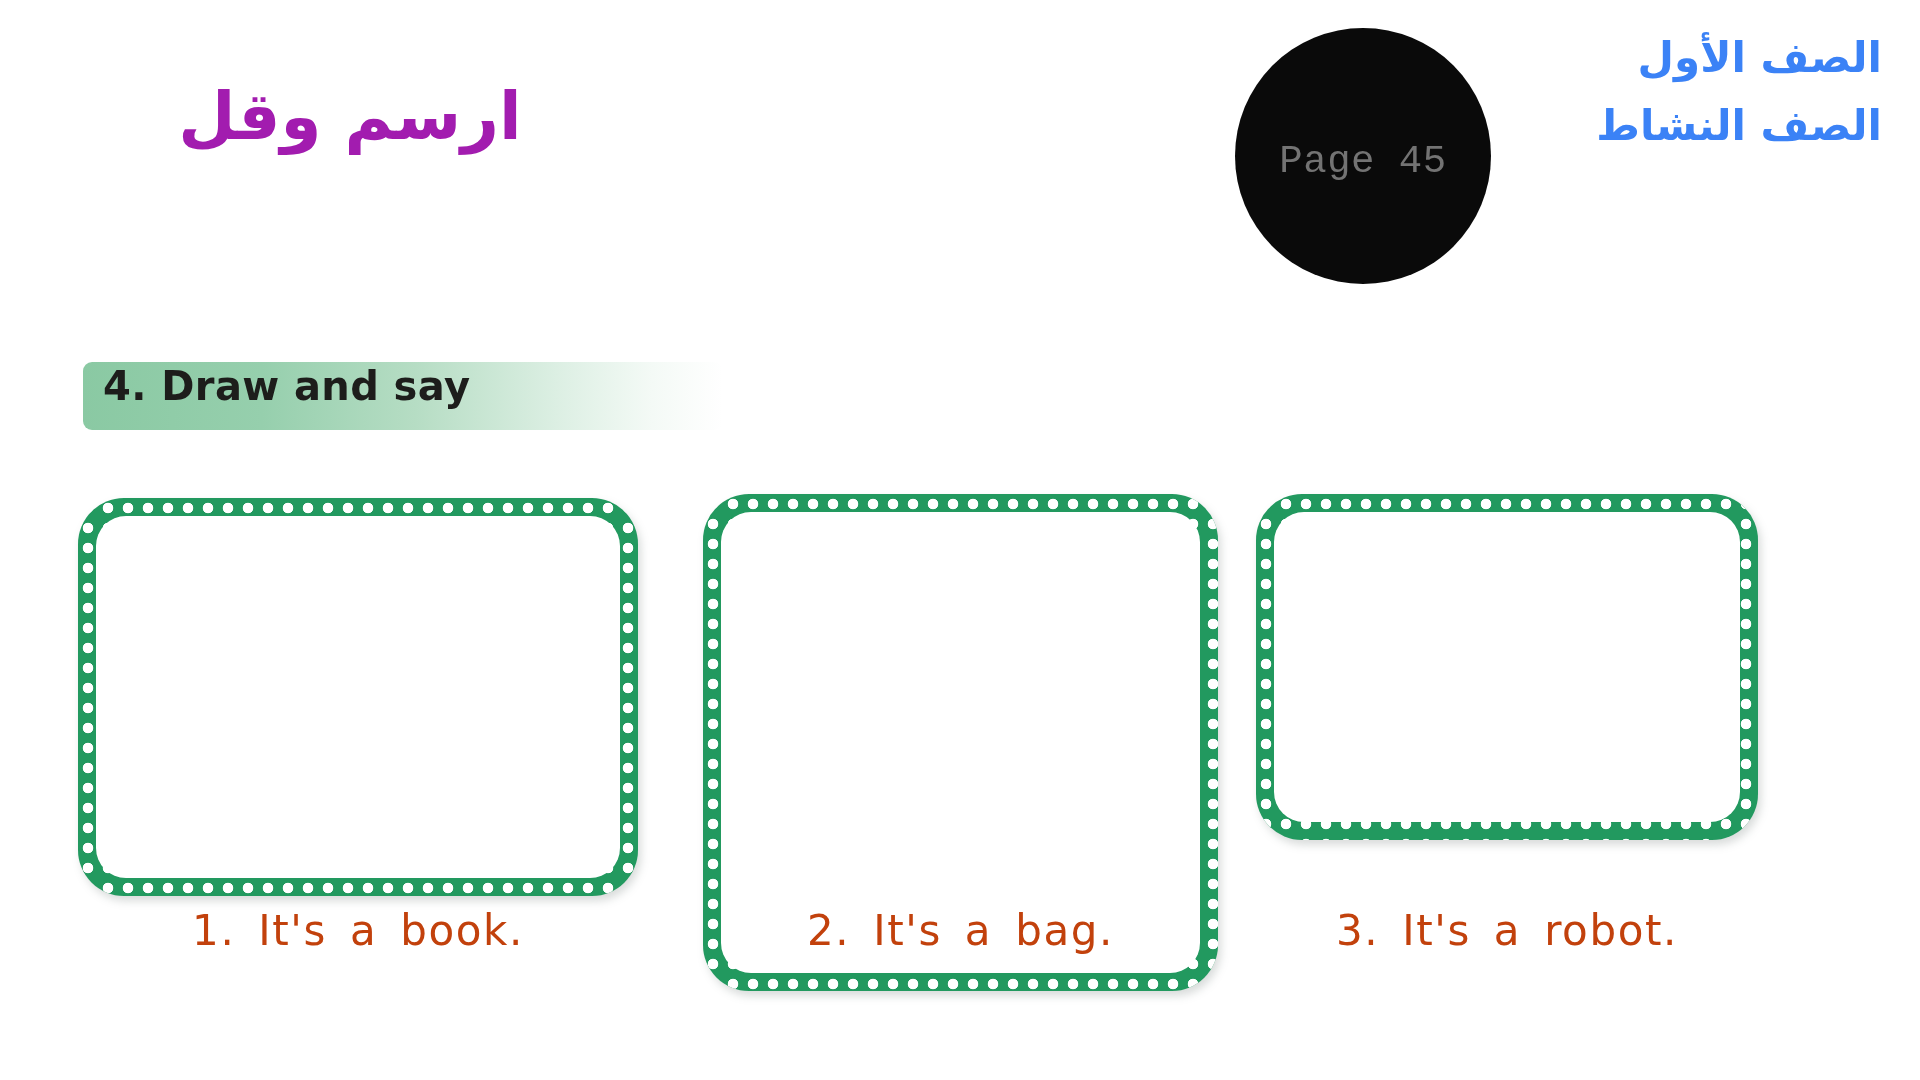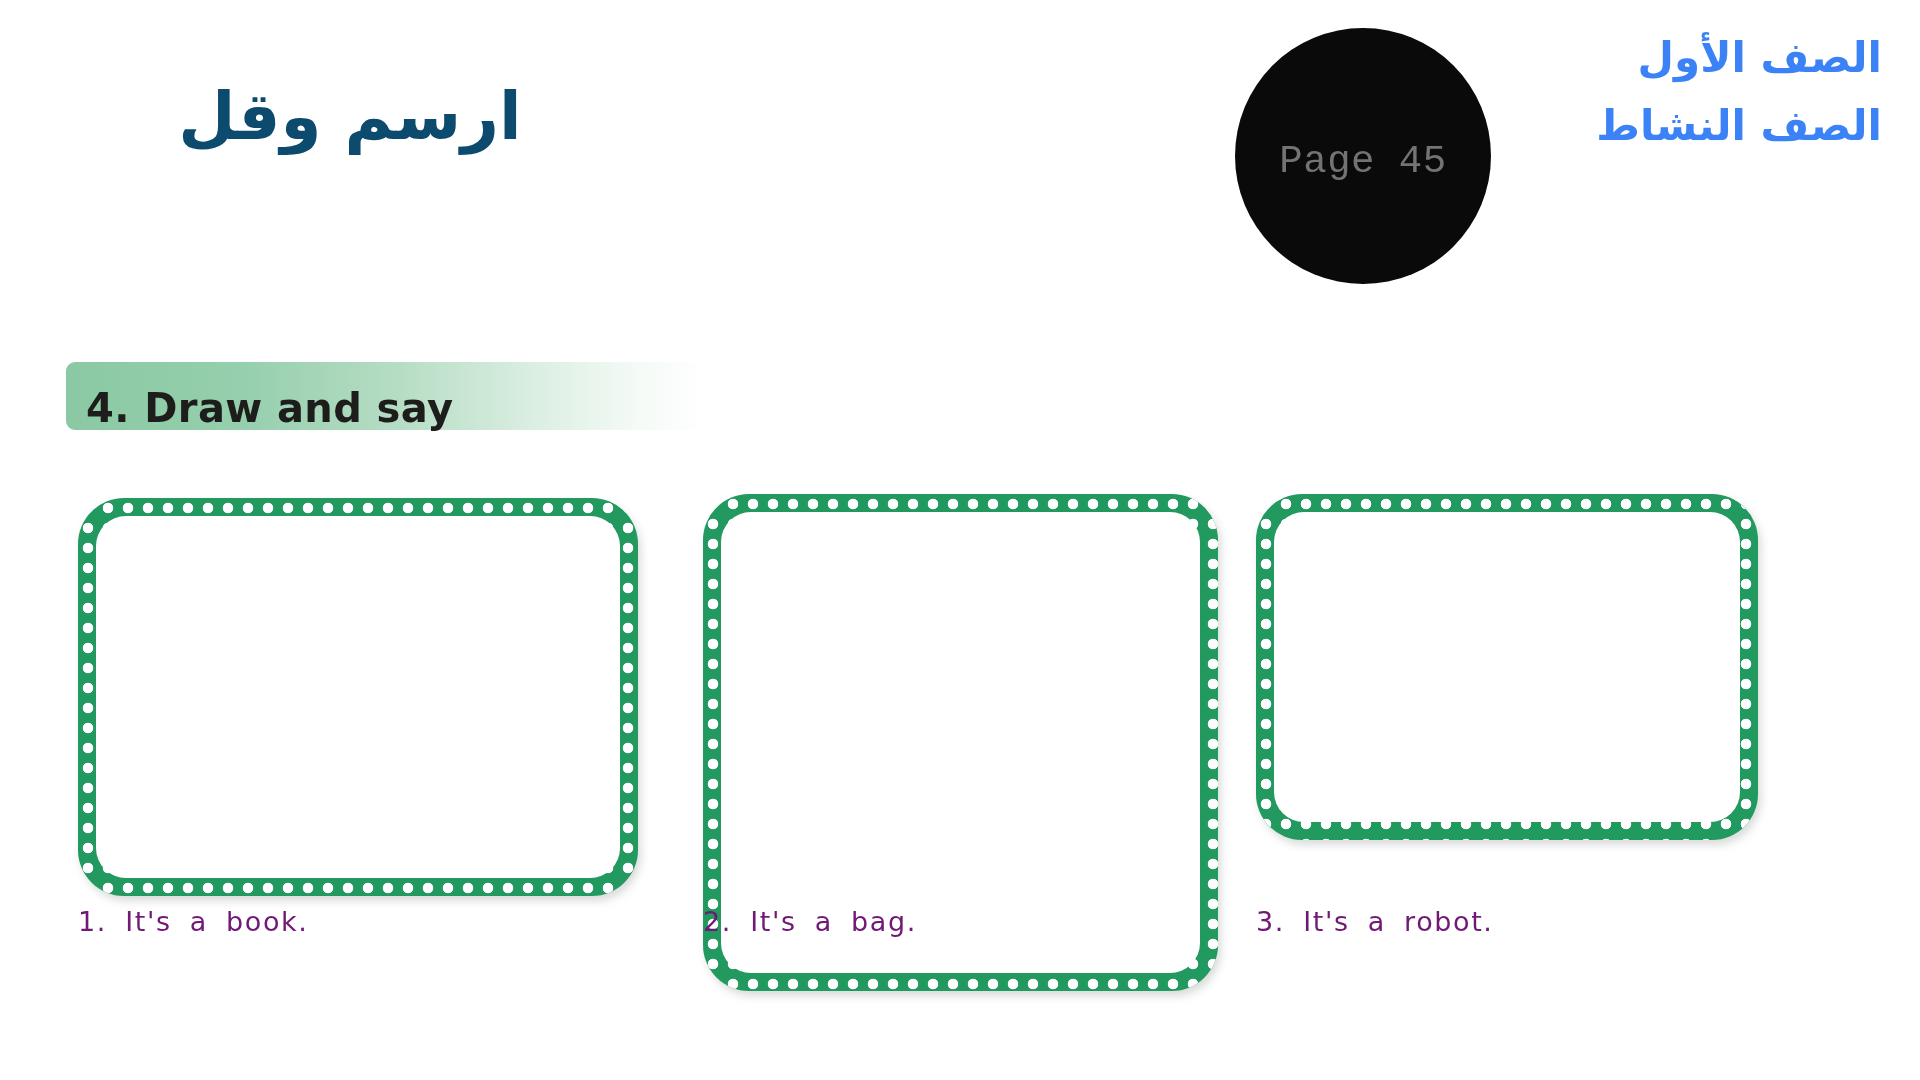--- a/index.html
+++ b/index.html
@@ -60,46 +60,46 @@
   }
 
   
   .title-arabic {
     position: absolute;
     left: 0;
     top: 76px;
     width: 700px;
     text-align: center;
     direction: rtl;
-    color: #0c4a6e;
+    color: #a21caf;
     font-family: "DejaVu Sans", "Liberation Sans", sans-serif;
     font-weight: 700;
     font-size: 66px;
     line-height: 1.25;
     white-space: nowrap;
   }
 
   
   .section-bar {
     position: absolute;
-    left: 66px;
+    left: 83px;
     top: 362px;
     width: 640px;
     height: 68px;
     border-radius: 9px;
     background: linear-gradient(
         to right,
         #8ac9a3 0%,
         #96cfad 28%,
         #b6ddc4 52%,
         #dcefe3 74%,
         #f4faf6 89%,
         #ffffff 100%);
     display: flex;
-    align-items: flex-end;
+    align-items: flex-start;
   }
   .section-bar-label {
     padding-left: 20px;
     color: #1d1d1b;
     font-family: "DejaVu Sans", "Liberation Sans", sans-serif;
     font-weight: 700;
     font-size: 40px;
     letter-spacing: 0.4px;
     white-space: nowrap;
     transform: translateY(1px);
@@ -150,23 +150,24 @@
     right: 18px;
     bottom: 18px;
     border-radius: 30px;
     background: #ffffff;
   }
 
   .draw-caption {
     position: absolute;
     left: 0;
     width: 100%;
-    color: #701a75;
-    font-family: "DejaVu Sans", "Liberation Sans", sans-serif;
-    font-size: 27px;
+    text-align: center;
+    color: #c2410c;
+    font-family: "DejaVu Sans", "Liberation Sans", sans-serif;
+    font-size: 42px;
     font-weight: 400;
     letter-spacing: 1.6px;
     word-spacing: 8px;
     white-space: nowrap;
   }
 </style>
 </head>
 <body>
 
 <div class="meta-arabic">

